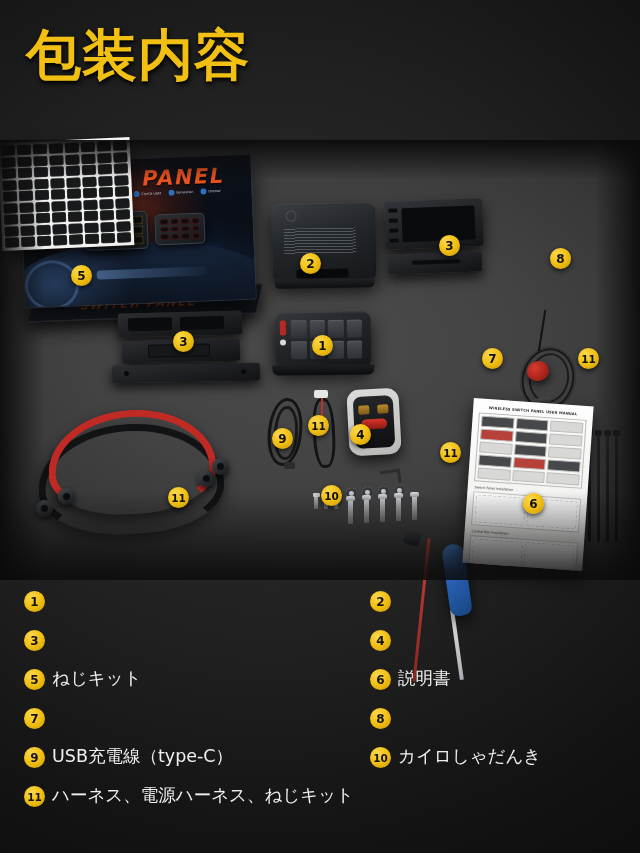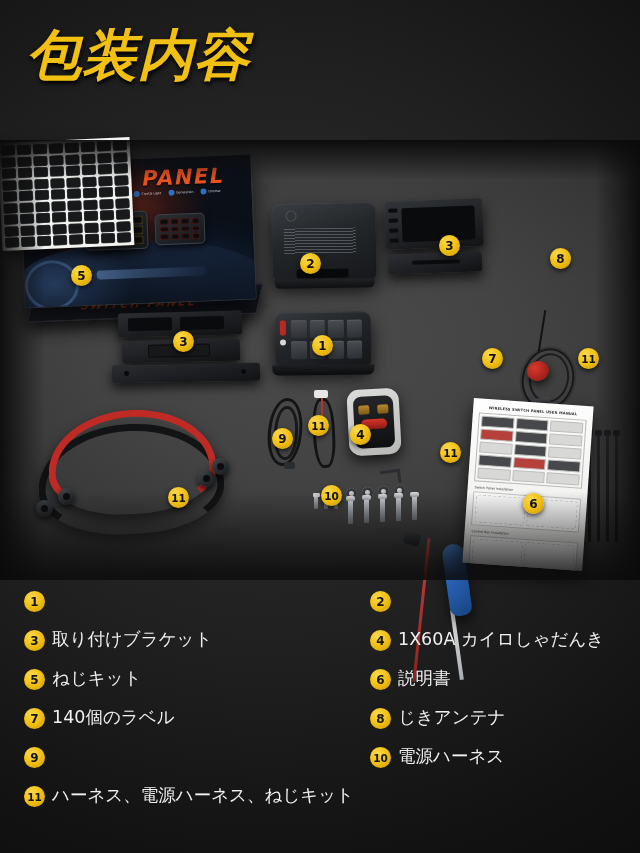--- a/index.html
+++ b/index.html
@@ -21,21 +21,20 @@
       radial-gradient(ellipse 130% 90% at 42% 42%, #2e2e2e 0%, #202020 38%, #121212 66%, #070707 100%);
     overflow: hidden;
   }
 
   
   .title-wrap {
     position: absolute;
     left: 26px;
     top: 24px;
     z-index: 30;
-    font-style: italic;
   }
   .title {
     font-size: 55px;
     line-height: 62px;
     font-weight: 700;
     color: #F2C012;
     letter-spacing: 1px;
     text-shadow: 0 2px 3px rgba(0,0,0,0.85), 2px 3px 5px rgba(0,0,0,0.6);
     font-family: "DejaVu Sans", "Liberation Sans", sans-serif;
     white-space: nowrap;
@@ -847,57 +846,54 @@
         <div class="leg-badge">1</div>
       </div>
       <div class="leg-cell c2">
         <div class="leg-badge">2</div>
       </div>
     </div>
 
     <div class="leg-row">
       <div class="leg-cell c1">
         <div class="leg-badge">3</div>
-        <div class="leg-text">取り付けブラケット</div>
       </div>
       <div class="leg-cell c2">
         <div class="leg-badge">4</div>
-        <div class="leg-text">1X60A カイロしゃだんき</div>
       </div>
     </div>
 
     <div class="leg-row">
       <div class="leg-cell c1">
         <div class="leg-badge">5</div>
         <div class="leg-text">ねじキット</div>
       </div>
       <div class="leg-cell c2">
         <div class="leg-badge">6</div>
         <div class="leg-text">説明書</div>
       </div>
     </div>
 
     <div class="leg-row">
       <div class="leg-cell c1">
         <div class="leg-badge">7</div>
-        <div class="leg-text">140個のラベル</div>
       </div>
       <div class="leg-cell c2">
         <div class="leg-badge">8</div>
-        <div class="leg-text">じきアンテナ</div>
       </div>
     </div>
 
     <div class="leg-row">
       <div class="leg-cell c1">
         <div class="leg-badge">9</div>
+        <div class="leg-text">USB充電線（type-C）</div>
       </div>
       <div class="leg-cell c2">
         <div class="leg-badge wide">10</div>
-        <div class="leg-text">電源ハーネス</div>
+        <div class="leg-text">カイロしゃだんき</div>
       </div>
     </div>
 
     <div class="leg-row full">
       <div class="leg-cell">
         <div class="leg-badge wide">11</div>
         <div class="leg-text">ハーネス、電源ハーネス、ねじキット</div>
       </div>
     </div>
 

